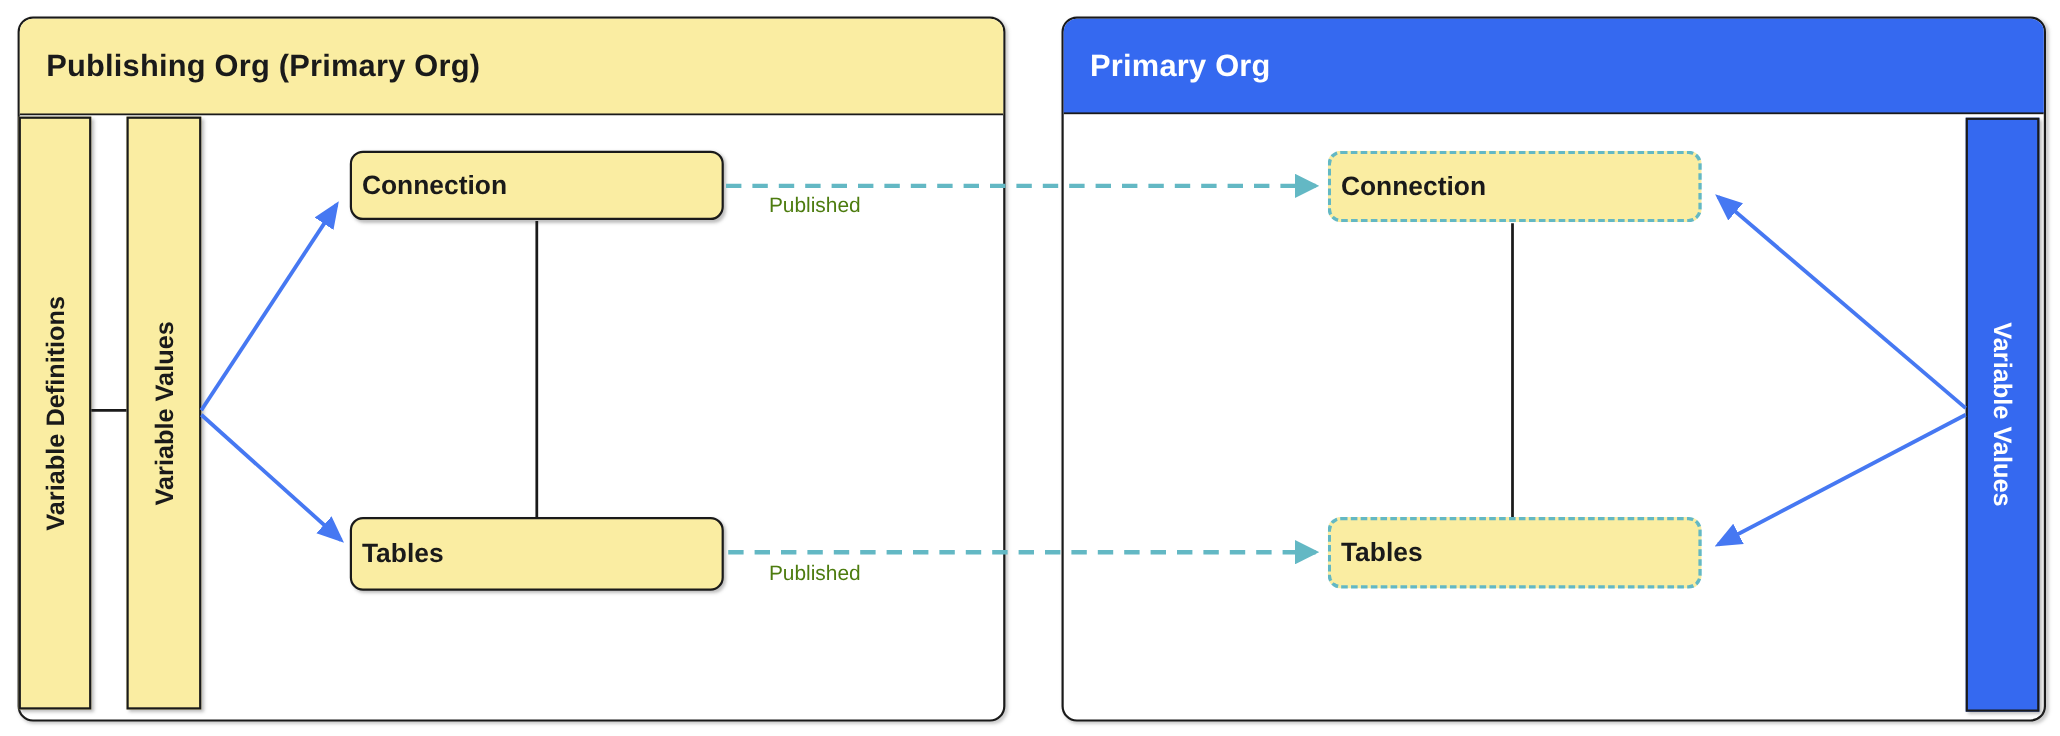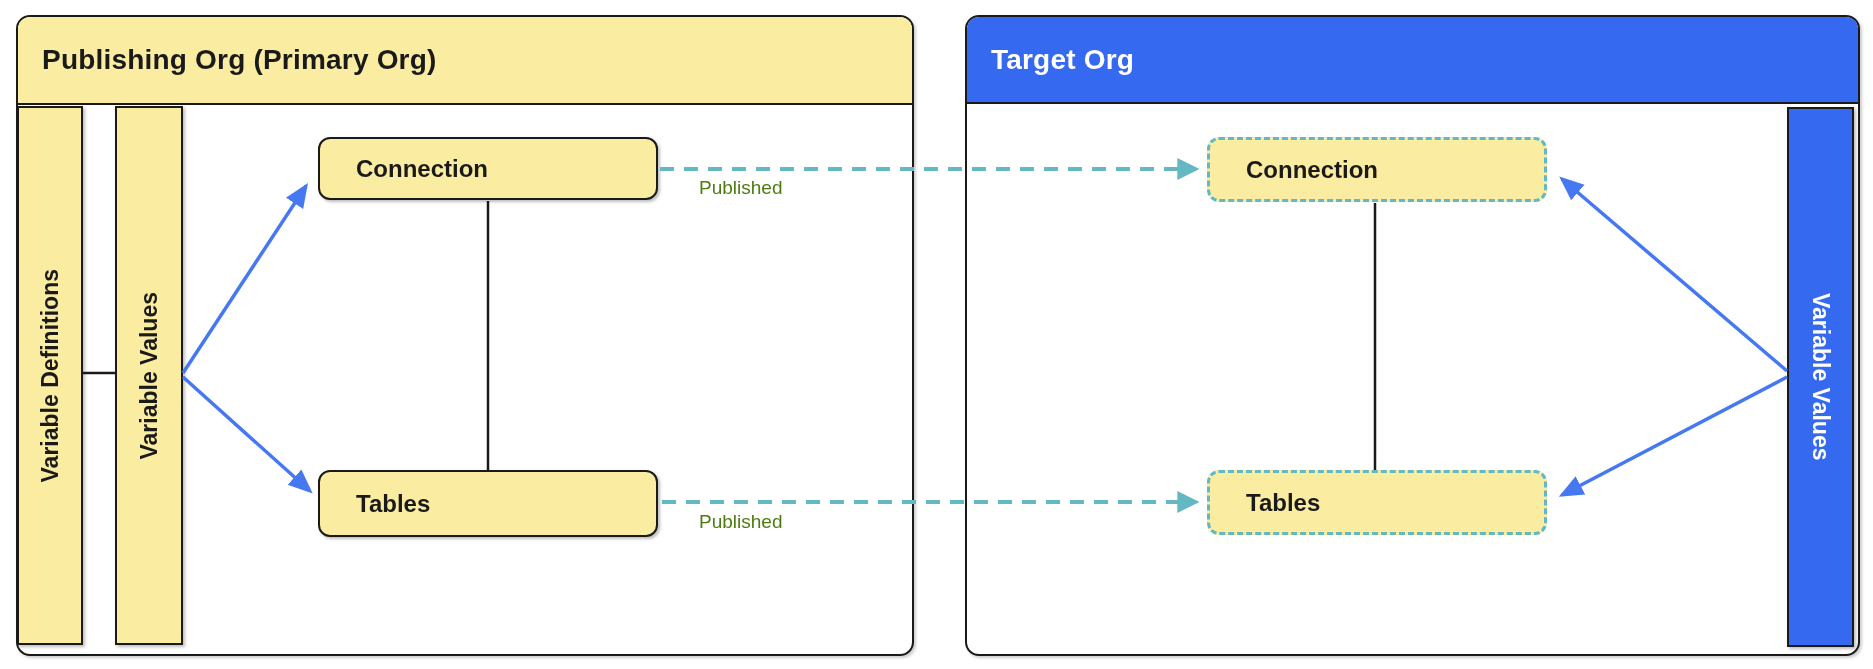--- a/index.html
+++ b/index.html
@@ -29,21 +29,21 @@
   .vtext-up{
     writing-mode:vertical-rl;transform:rotate(180deg);
     font-size:23px;font-weight:bold;color:#1a1a1a;white-space:nowrap;
   }
   .vtext-down{
     writing-mode:vertical-rl;
     font-size:23px;font-weight:bold;color:#ffffff;white-space:nowrap;
   }
   .node{
     position:absolute;box-sizing:border-box;background:#FAEDA2;border-radius:12px;
-    display:flex;align-items:center;padding-left:36px;
+    display:flex;align-items:center;padding-left:9px;
     font-size:24px;font-weight:bold;color:#1a1a1a;
     box-shadow:2px 2px 3px rgba(110,110,110,.45);
   }
   .node-solid{border:2px solid #1a1a1a;}
   .node-dashed{border:3px dashed #63B8C4;box-shadow:none;}
   .edge-label{position:absolute;font-size:19px;color:#4d7c0f;white-space:nowrap;}
   .connectors{position:absolute;left:0;top:0;pointer-events:none;}
 </style>
 </head>
 <body>
@@ -51,21 +51,21 @@
 <div class="canvas">
 
   <section class="panel" style="left:16px;top:15px;width:894px;height:637px;">
     <header class="panel-header header-yellow" style="height:88px;">
       <h1>Publishing Org (Primary Org)</h1>
     </header>
   </section>
 
   <section class="panel" style="left:965px;top:15px;width:891px;height:637px;">
     <header class="panel-header header-blue" style="height:87px;">
-      <h1>Target Org</h1>
+      <h1>Primary Org</h1>
     </header>
   </section>
 
   <div class="vbar yellow-bar" style="left:17px;top:106px;width:66px;height:539px;">
     <span class="vtext-up">Variable Definitions</span>
   </div>
   <div class="vbar yellow-bar" style="left:115px;top:106px;width:68px;height:539px;">
     <span class="vtext-up">Variable Values</span>
   </div>
 

